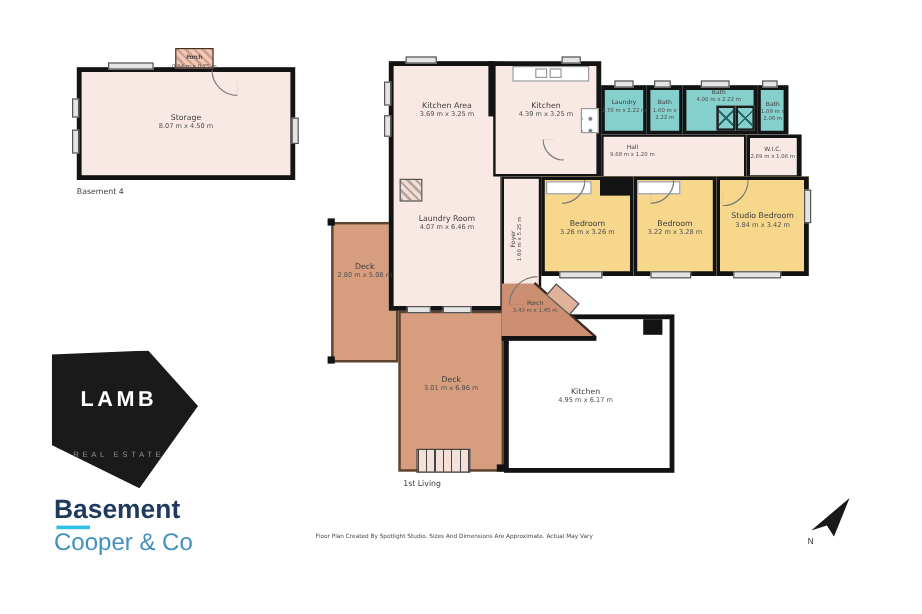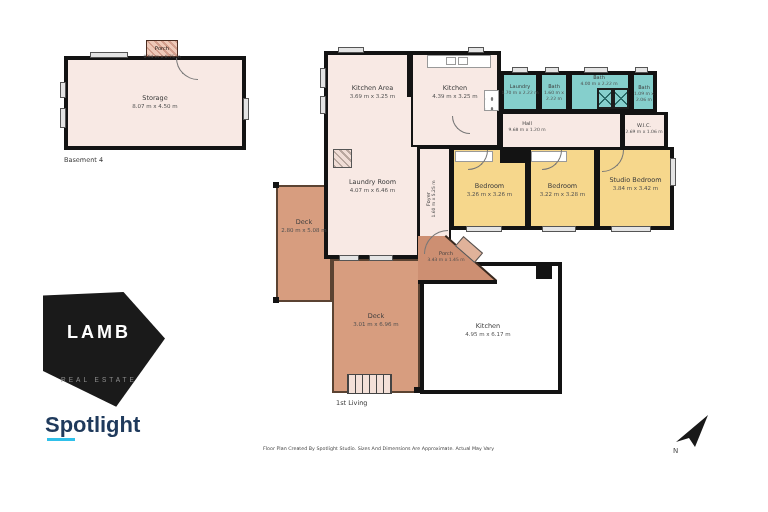--- a/index.html
+++ b/index.html
@@ -214,22 +214,23 @@
     <div class="nm">Kitchen</div>
       <div class="dm">4.95 m x 6.17 m</div>
   </div>
   <div class="floorlbl" style="left:336px;top:399px;">1st Living</div>
 
   <div class="rl-logo">
     <div class="rl-shape"></div>
     <div class="rl-t" style="top:30px;">LAMB</div>
     <div class="rl-sub" style="top:84px;">REAL ESTATE</div>
   </div>
-  <div class="hc-name">Spotlight</div>
+  <div class="hc-name">Basement</div>
   <div class="hc-line"></div>
+  <div class="hc-sub">Cooper &amp; Co</div>
 
   <div class="disclaimer">Floor Plan Created By Spotlight Studio. Sizes And Dimensions Are Approximate. Actual May Vary</div>
 
   <div class="compass">
     <svg width="44" height="42" viewBox="0 0 44 42">
       <polygon points="36,2 4,29 17,25 23,34" fill="#191919"></polygon>
       <text x="1" y="40" font-size="7" fill="#444" font-family="DejaVu Sans, sans-serif">N</text>
     </svg>
   </div>
 

